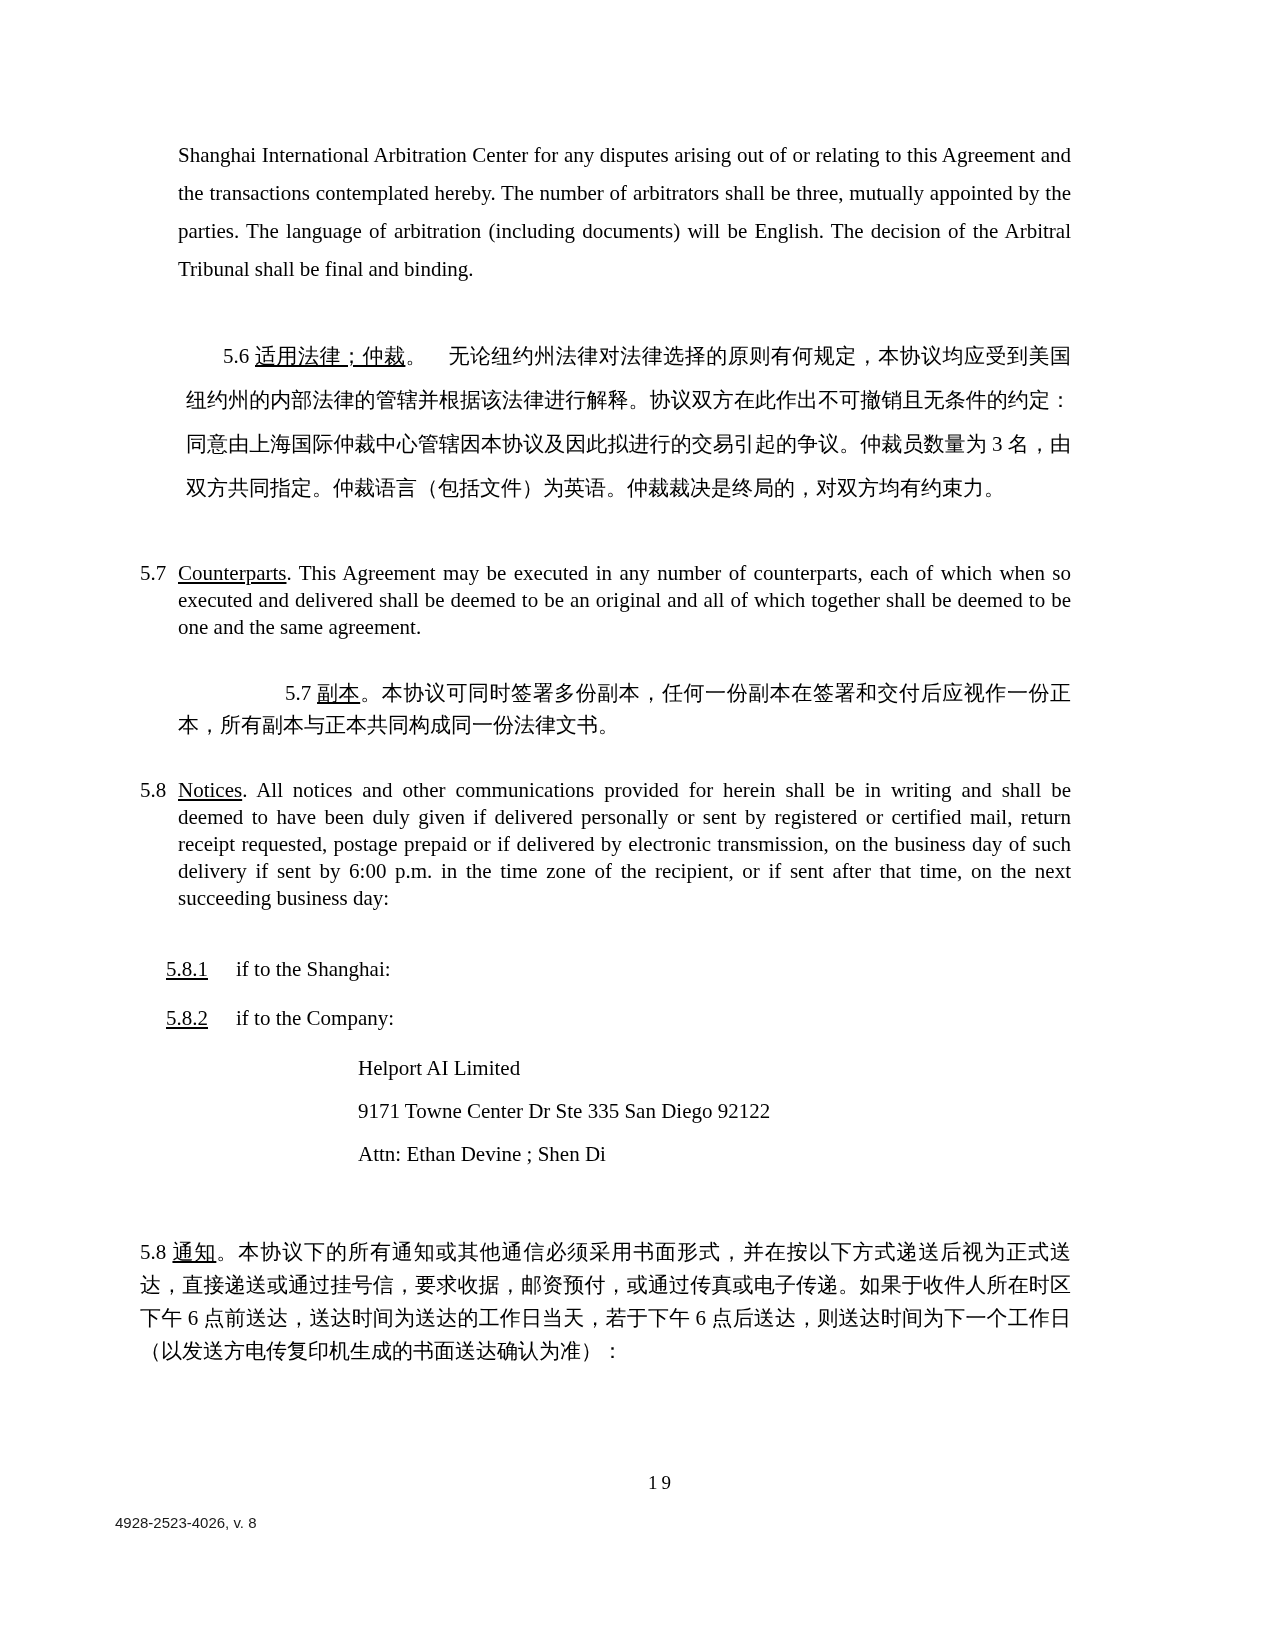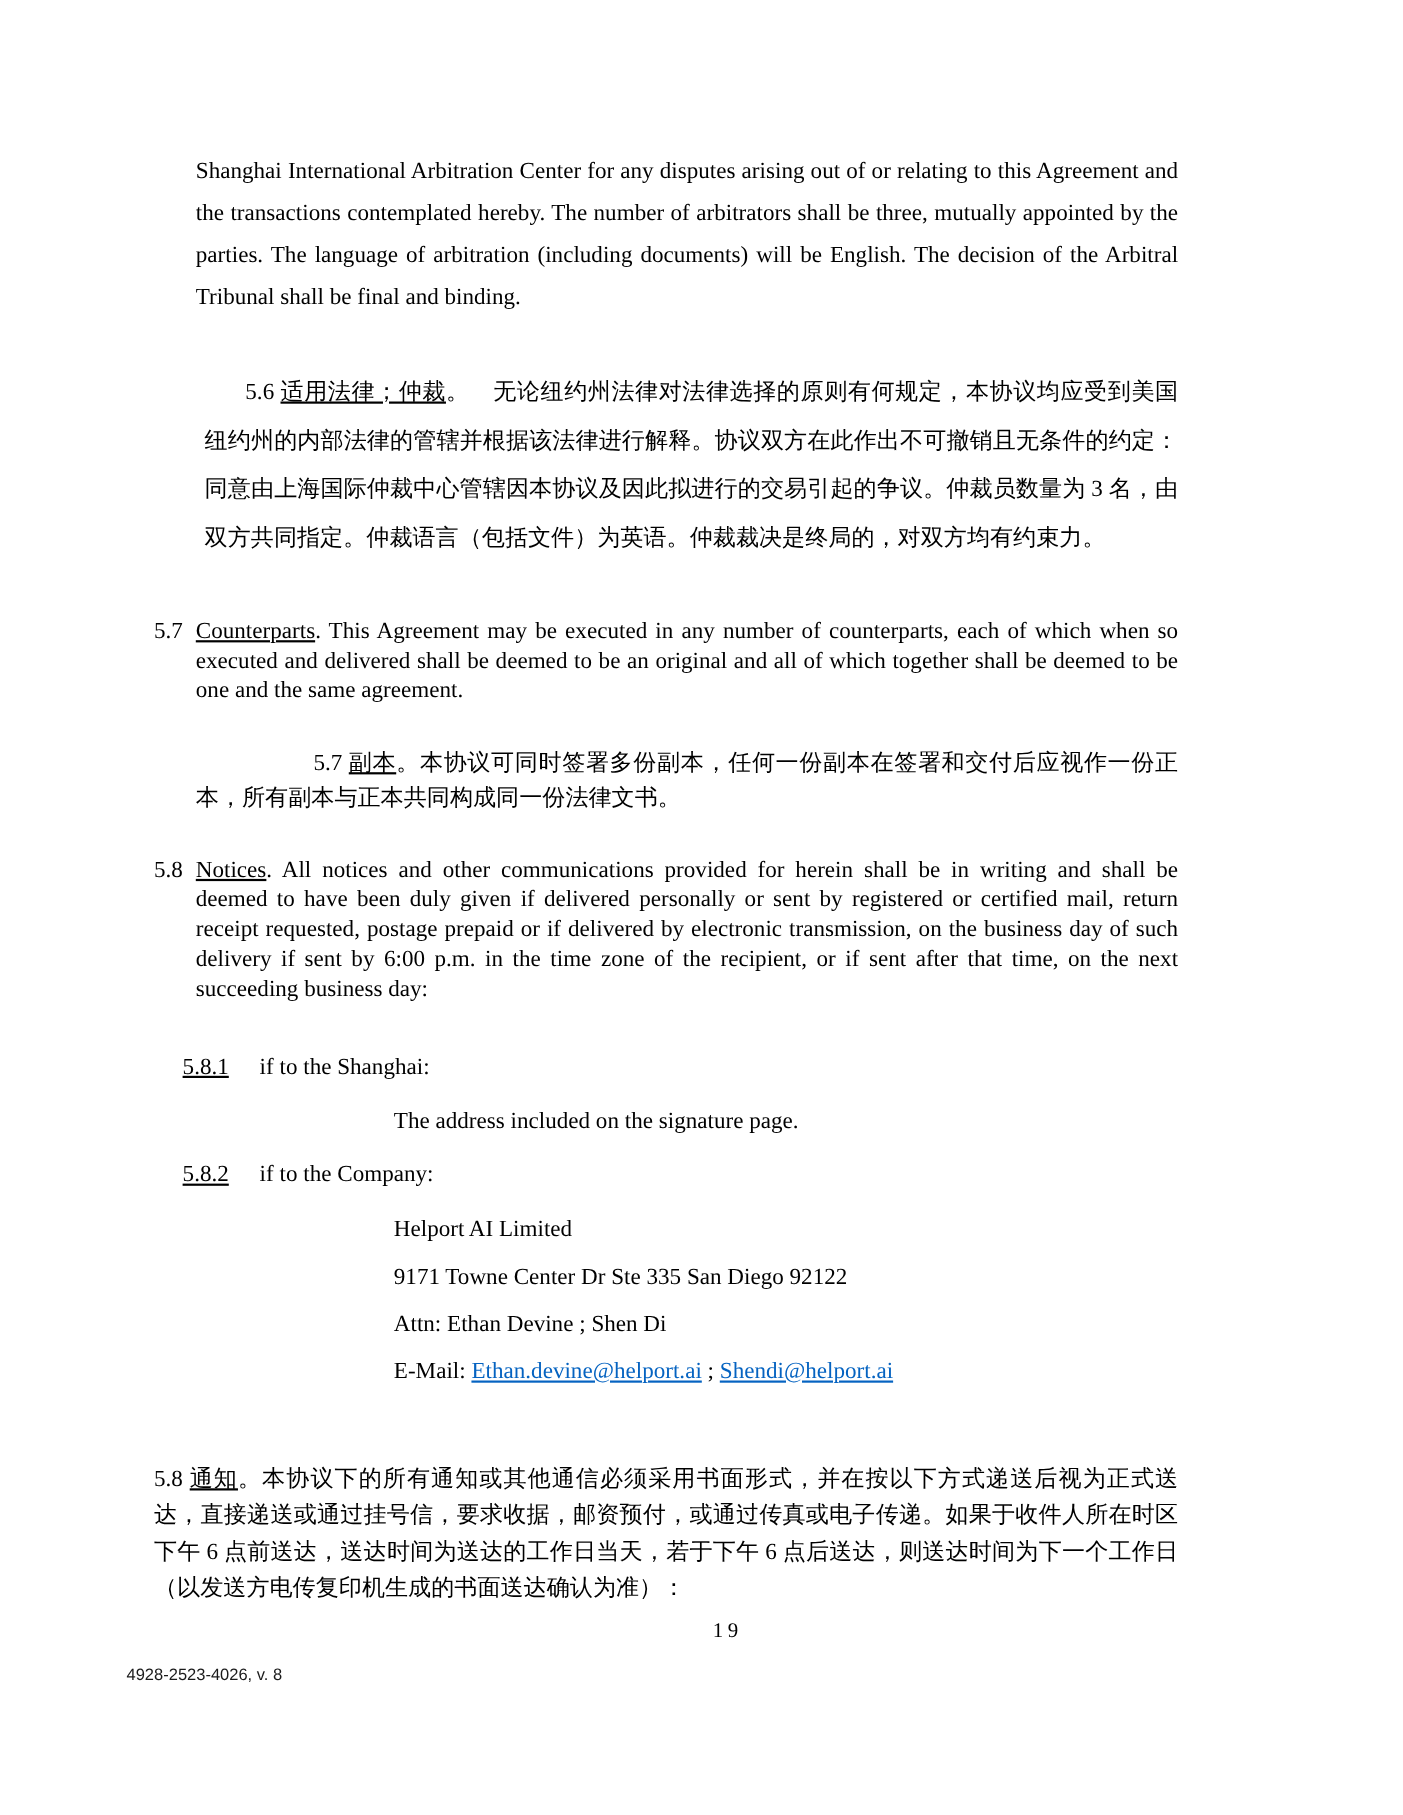--- a/index.html
+++ b/index.html
@@ -127,31 +127,29 @@
     <p class="p-56"><span>5.6 </span><span class="u">适用法律；仲裁</span><span>。　无论纽约州法律对法律选择的原则有何规定，本协议均应受到美国纽约州的内部法律的管辖并根据该法律进行解释。协议双方在此作出不可撤销且无条件的约定：同意由上海国际仲裁中心管辖因本协议及因此拟进行的交易引起的争议。仲裁员数量为 3 名，由双方共同指定。仲裁语言（包括文件）为英语。仲裁裁决是终局的，对双方均有约束力。</span></p>
 
     <p class="p-hang38 p-57en"><span class="numblock w38">5.7</span><span class="u">Counterparts</span><span>.  This Agreement may be executed in any number of counterparts, each of which when so executed and delivered shall be deemed to be an original and all of which together shall be deemed to be one and the same agreement.</span></p>
 
     <p class="p-57zh"><span>5.7 </span><span class="u">副本</span><span>。本协议可同时签署多份副本，任何一份副本在签署和交付后应视作一份正本，所有副本与正本共同构成同一份法律文书。</span></p>
 
     <p class="p-hang38 p-58en"><span class="numblock w38">5.8</span><span class="u">Notices</span><span>.  All notices and other communications provided for herein shall be in writing and shall be deemed to have been duly given if delivered personally or sent by registered or certified mail, return receipt requested, postage prepaid or if delivered by electronic transmission, on the business day of such delivery if sent by 6:00 p.m. in the time zone of the recipient, or if sent after that time, on the next succeeding business day:</span></p>
 
     <p class="p-sub p-581"><span class="numblock w70"><span class="u">5.8.1</span></span><span>if to the Shanghai:</span></p>
 
-    <p class="p-indent2 p-addr">The address included on the signature page.</p>
 
     <p class="p-sub p-582"><span class="numblock w70"><span class="u">5.8.2</span></span><span>if to the Company:</span></p>
 
     <p class="p-indent2 p-co">Helport AI Limited</p>
 
     <p class="p-indent2 p-co2">9171 Towne Center Dr Ste 335 San Diego 92122</p>
 
     <p class="p-indent2 p-co2">Attn:  Ethan Devine ; Shen Di</p>
 
-    <p class="p-indent2 p-co2"><span>E-Mail: </span><a class="email-link" href="#">Ethan.devine@helport.ai</a><span>  ;  </span><a class="email-link" href="#">Shendi@helport.ai</a></p>
 
     <p class="p-58zh"><span>5.8 </span><span class="u">通知</span><span>。本协议下的所有通知或其他通信必须采用书面形式，并在按以下方式递送后视为正式送达，直接递送或通过挂号信，要求收据，邮资预付，或通过传真或电子传递。如果于收件人所在时区下午 6 点前送达，送达时间为送达的工作日当天，若于下午 6 点后送达，则送达时间为下一个工作日（以发送方电传复印机生成的书面送达确认为准）：</span></p>
 
   </div>
 
   <div class="pageno">19</div>
 
   <div class="footer">4928-2523-4026, v. 8</div>
 </div>
 

